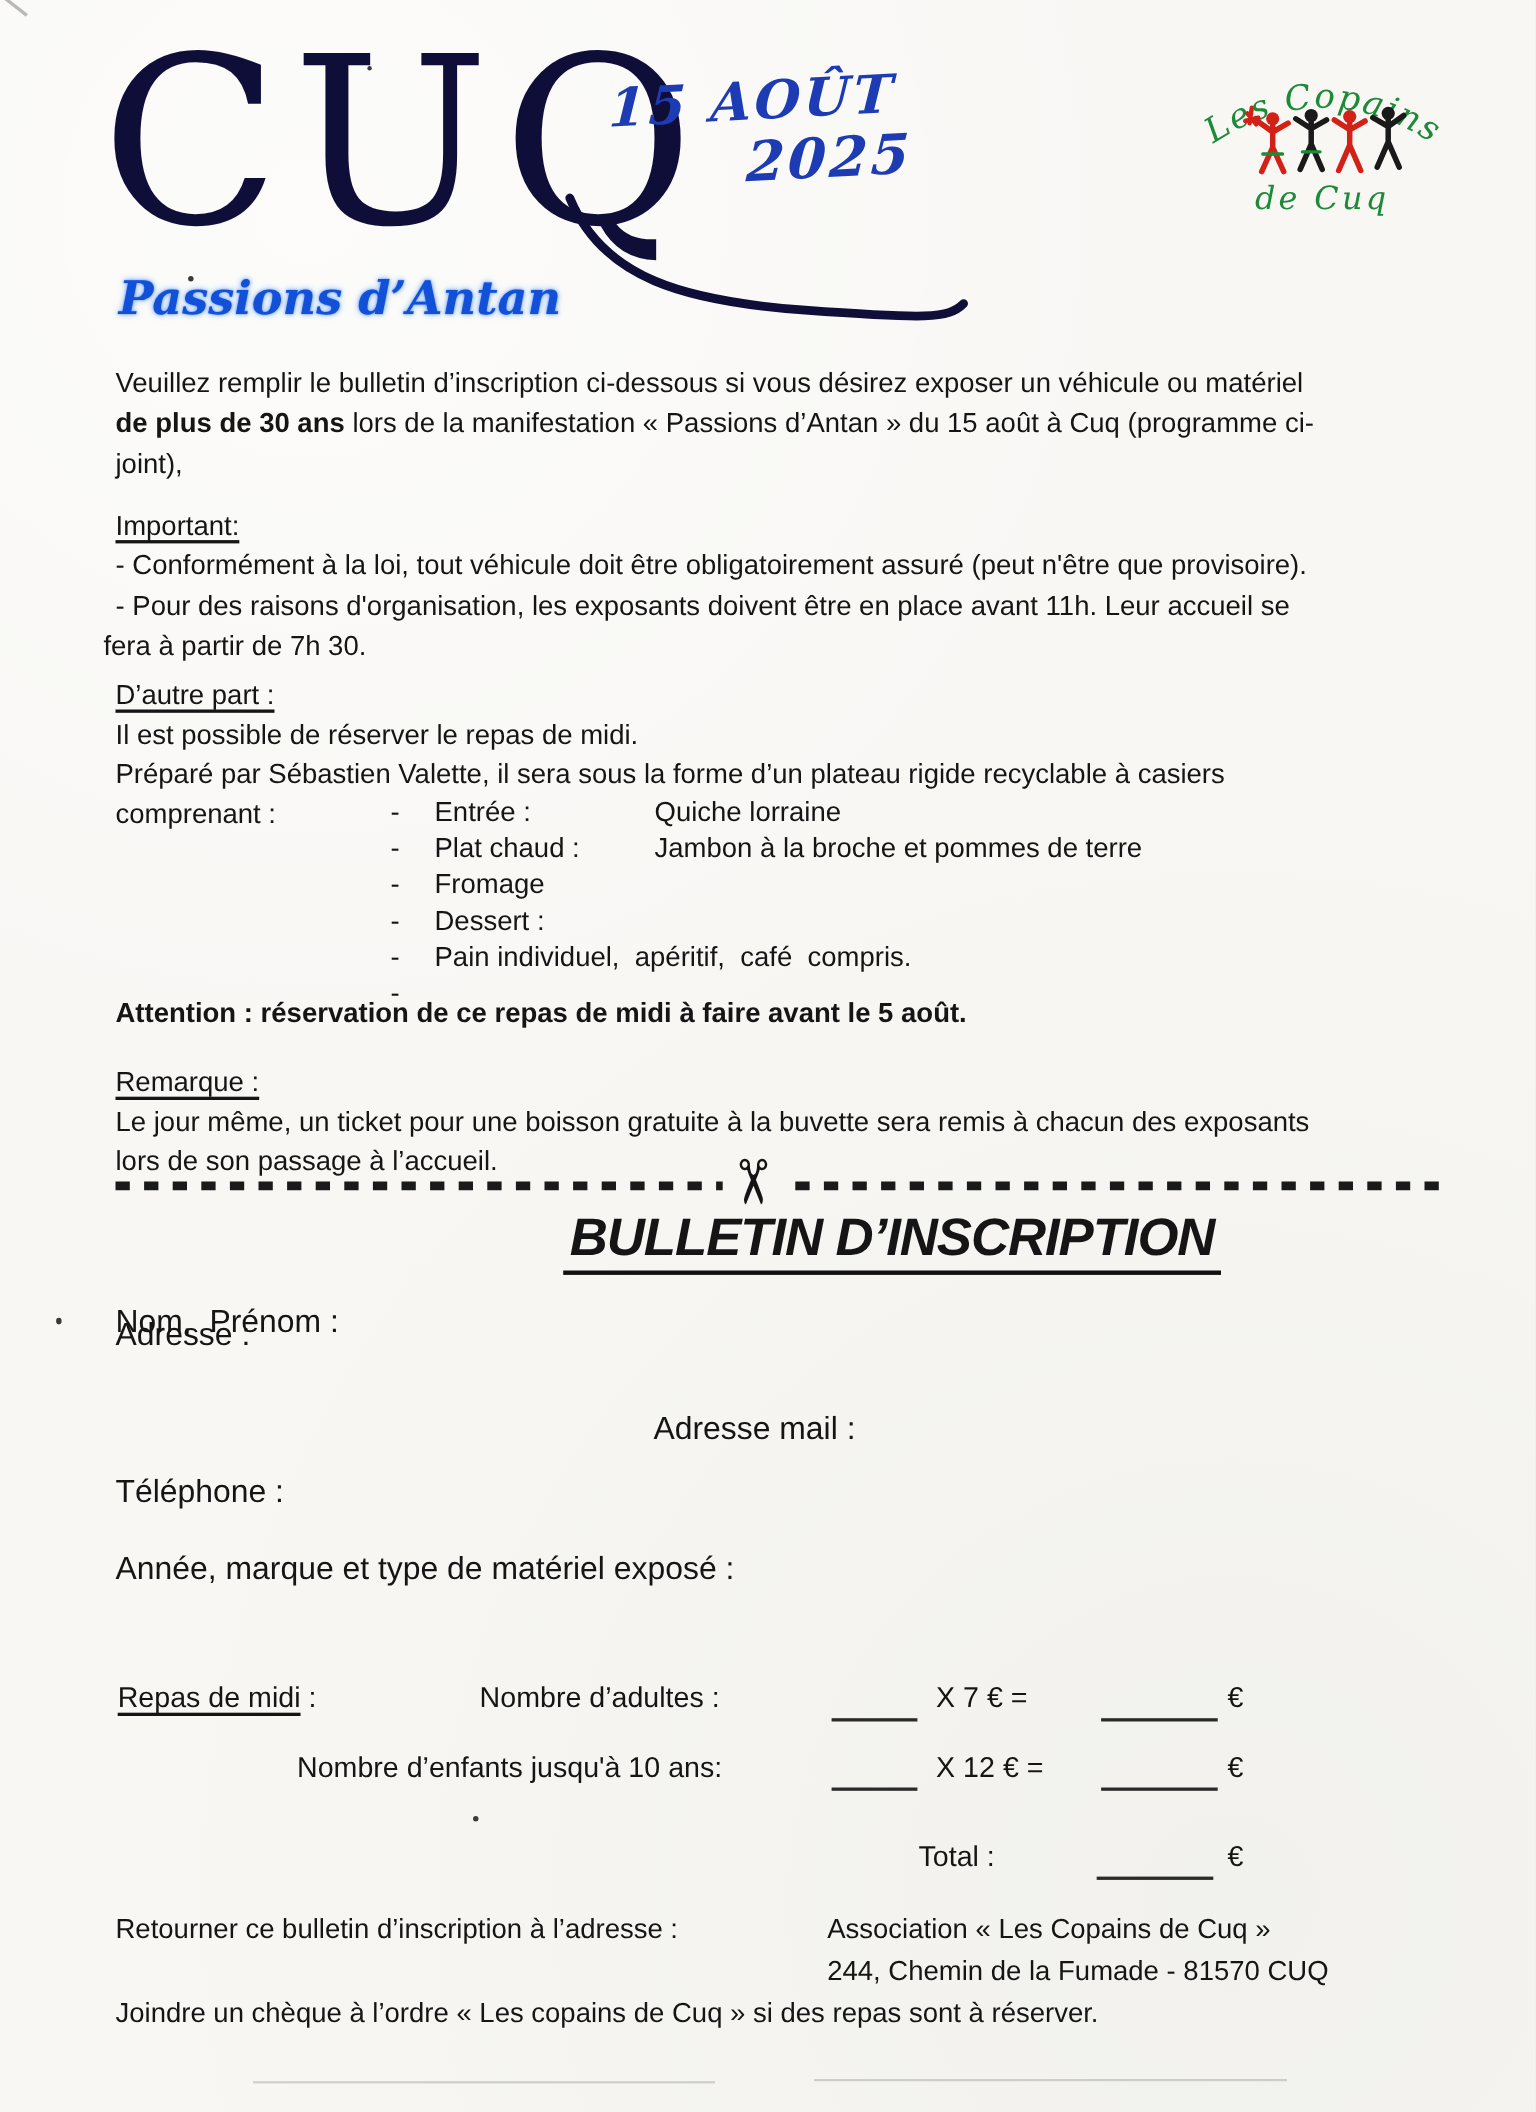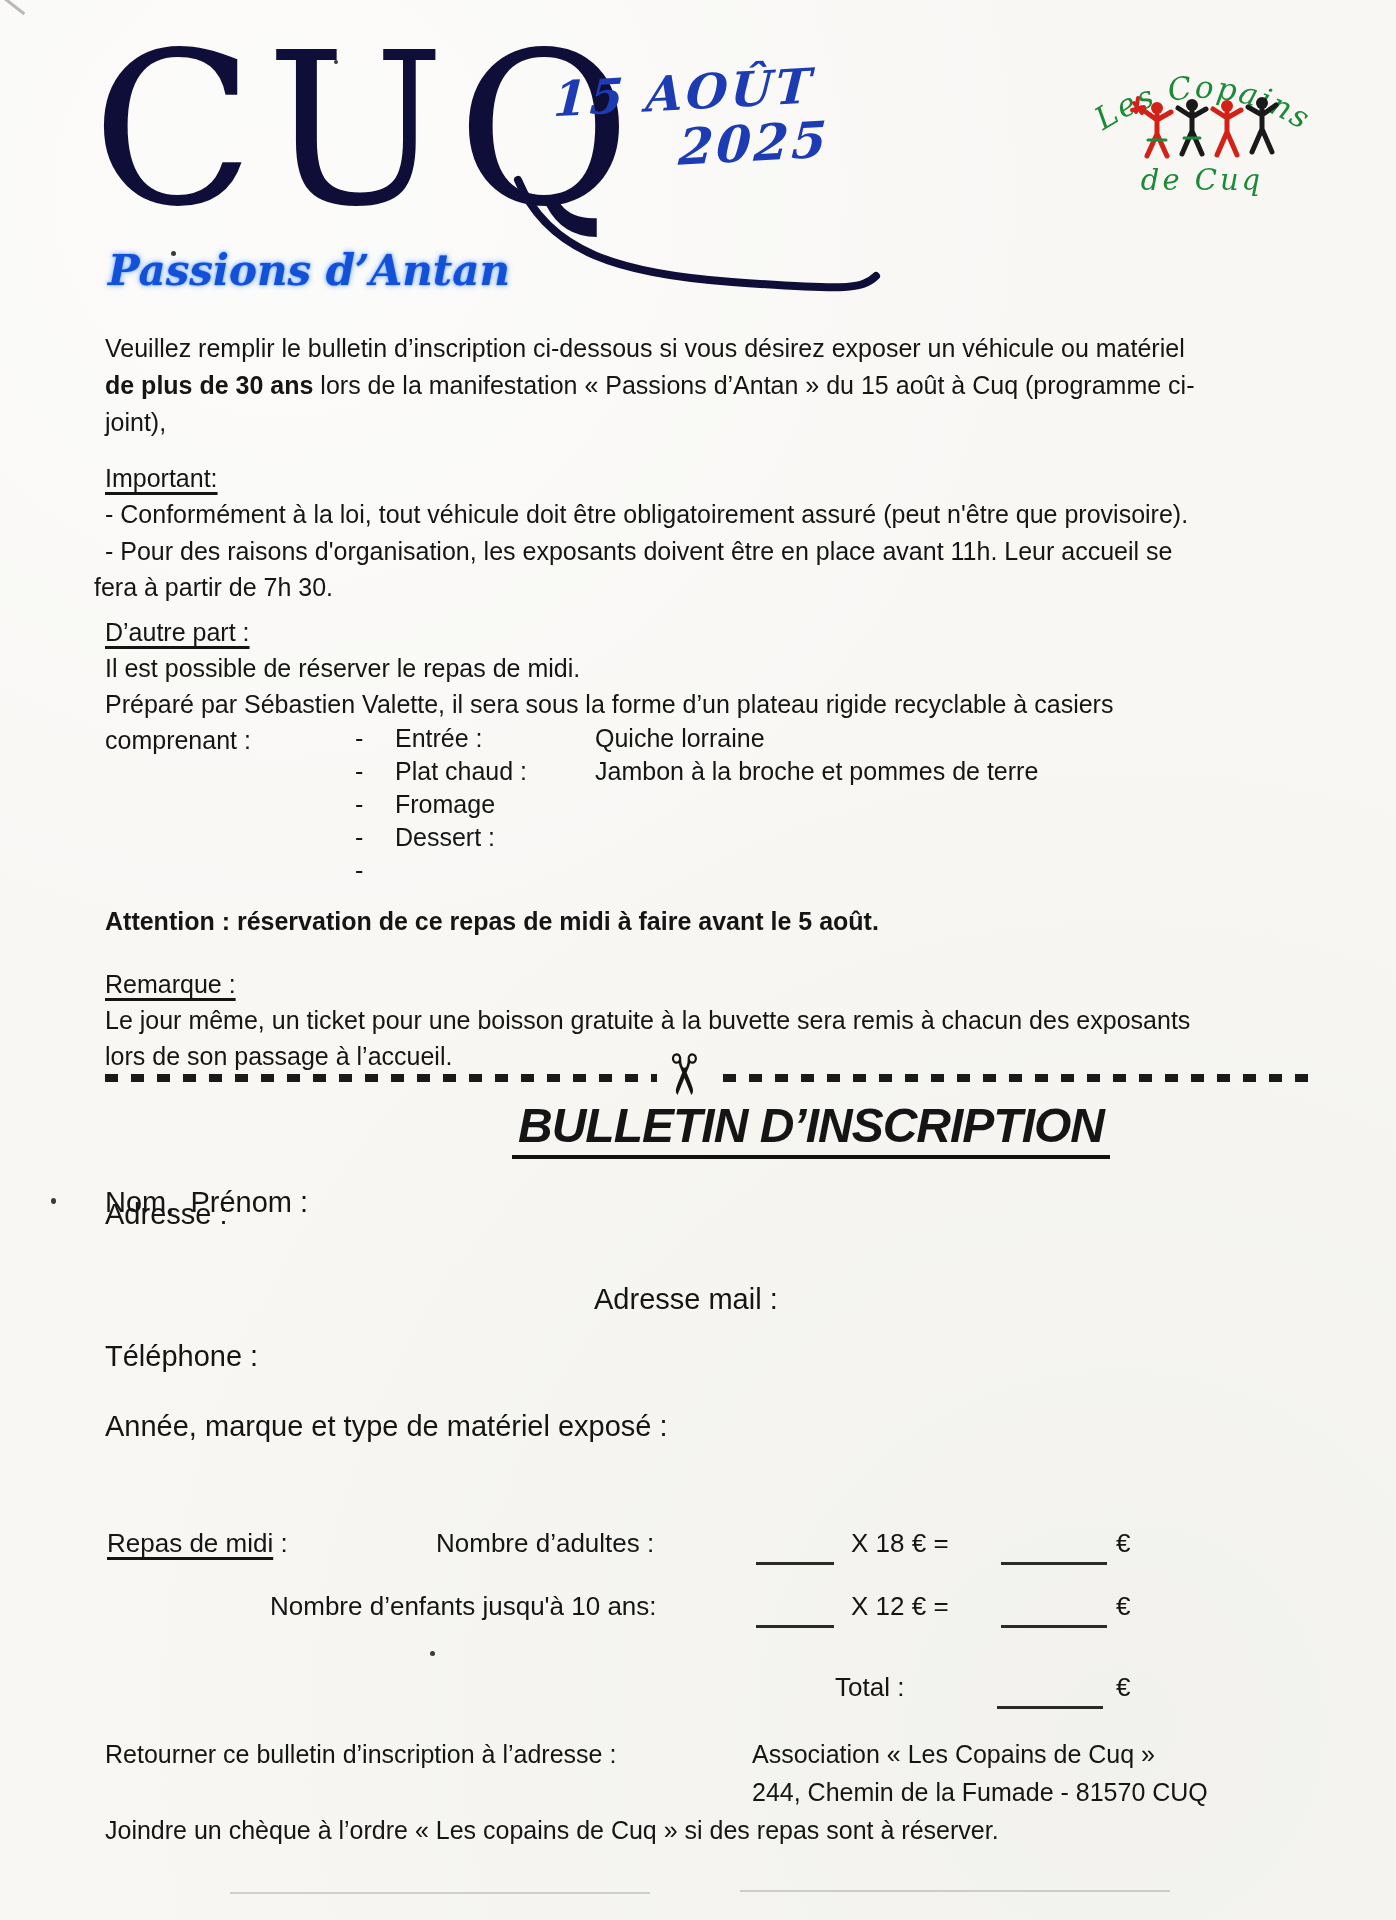--- a/index.html
+++ b/index.html
@@ -119,20 +119,21 @@
   <div class="abs body-line u" style="left:105px; top:614px;">D’autre part :</div>
   <div class="abs body-line" style="left:105px; top:650px;">Il est possible de réserver le repas de midi.</div>
   <div class="abs body-line" style="left:105px; top:686px;">Préparé par Sébastien Valette, il sera sous la forme d’un plateau rigide recyclable à casiers</div>
   <div class="abs body-line" style="left:105px; top:722px;">comprenant :</div>
 
   <div class="abs" style="left:355px; top:722px;">
     <div class="menu-row"><span class="menu-dash">-</span><span class="menu-label">Entrée :</span><span class="menu-value">Quiche lorraine</span></div>
     <div class="menu-row"><span class="menu-dash">-</span><span class="menu-label">Plat chaud :</span><span class="menu-value">Jambon à la broche et pommes de terre</span></div>
     <div class="menu-row"><span class="menu-dash">-</span><span class="menu-label">Fromage</span><span class="menu-value"></span></div>
     <div class="menu-row"><span class="menu-dash">-</span><span class="menu-label">Dessert :</span><span class="menu-value"></span></div>
+    <div class="menu-row"><span class="menu-dash">-</span><span class="menu-label">Pain individuel,  apéritif,  café  compris.</span><span class="menu-value"></span></div>
     <div class="menu-row"><span class="menu-dash">-</span><span class="menu-label"></span><span class="menu-value"></span></div>
   </div>
 
   <div class="abs body-line attention" style="left:105px; top:903px;">Attention : réservation de ce repas de midi à faire avant le 5 août.</div>
 
   <div class="abs body-line u" style="left:105px; top:966px;">Remarque :</div>
   <div class="abs body-line" style="left:105px; top:1002px;">Le jour même, un ticket pour une boisson gratuite à la buvette sera remis à chacun des exposants</div>
   <div class="abs body-line" style="left:105px; top:1038px;">lors de son passage à l’accueil.</div>
 
   <svg class="abs" style="left:90px; top:1058px;" width="1240" height="40" viewBox="0 0 1240 40">
@@ -147,21 +148,21 @@
 
   <div class="abs form-label" style="left:105px; top:1186px;">Nom,  Prénom :</div>
   <div class="abs form-label" style="left:105px; top:1198px;">Adresse :</div>
   <div class="abs form-label" style="left:105px; top:1340px;">Téléphone :</div>
   <div class="abs form-label" style="left:594px; top:1283px;">Adresse mail :</div>
   <div class="abs form-label" style="left:105px; top:1410px;">Année, marque et type de matériel exposé :</div>
 
   <div class="abs meal-text" style="left:107px; top:1528px;"><span class="u">Repas de midi</span><span> :</span></div>
   <div class="abs meal-text" style="left:436px; top:1528px;">Nombre d’adultes :</div>
   <span class="abs blank" style="left:756px; top:1528px; width:78px;"></span>
-  <div class="abs meal-text" style="left:851px; top:1528px;">X 18 € =</div>
+  <div class="abs meal-text" style="left:851px; top:1528px;">X 7 € =</div>
   <span class="abs blank" style="left:1001px; top:1528px; width:106px;"></span>
   <div class="abs meal-text" style="left:1116px; top:1528px;">€</div>
 
   <div class="abs meal-text" style="left:270px; top:1591px;">Nombre d’enfants jusqu'à 10 ans:</div>
   <span class="abs blank" style="left:756px; top:1591px; width:78px;"></span>
   <div class="abs meal-text" style="left:851px; top:1591px;">X 12 € =</div>
   <span class="abs blank" style="left:1001px; top:1591px; width:106px;"></span>
   <div class="abs meal-text" style="left:1116px; top:1591px;">€</div>
 
   <div class="abs meal-text" style="left:835px; top:1672px;">Total :</div>

